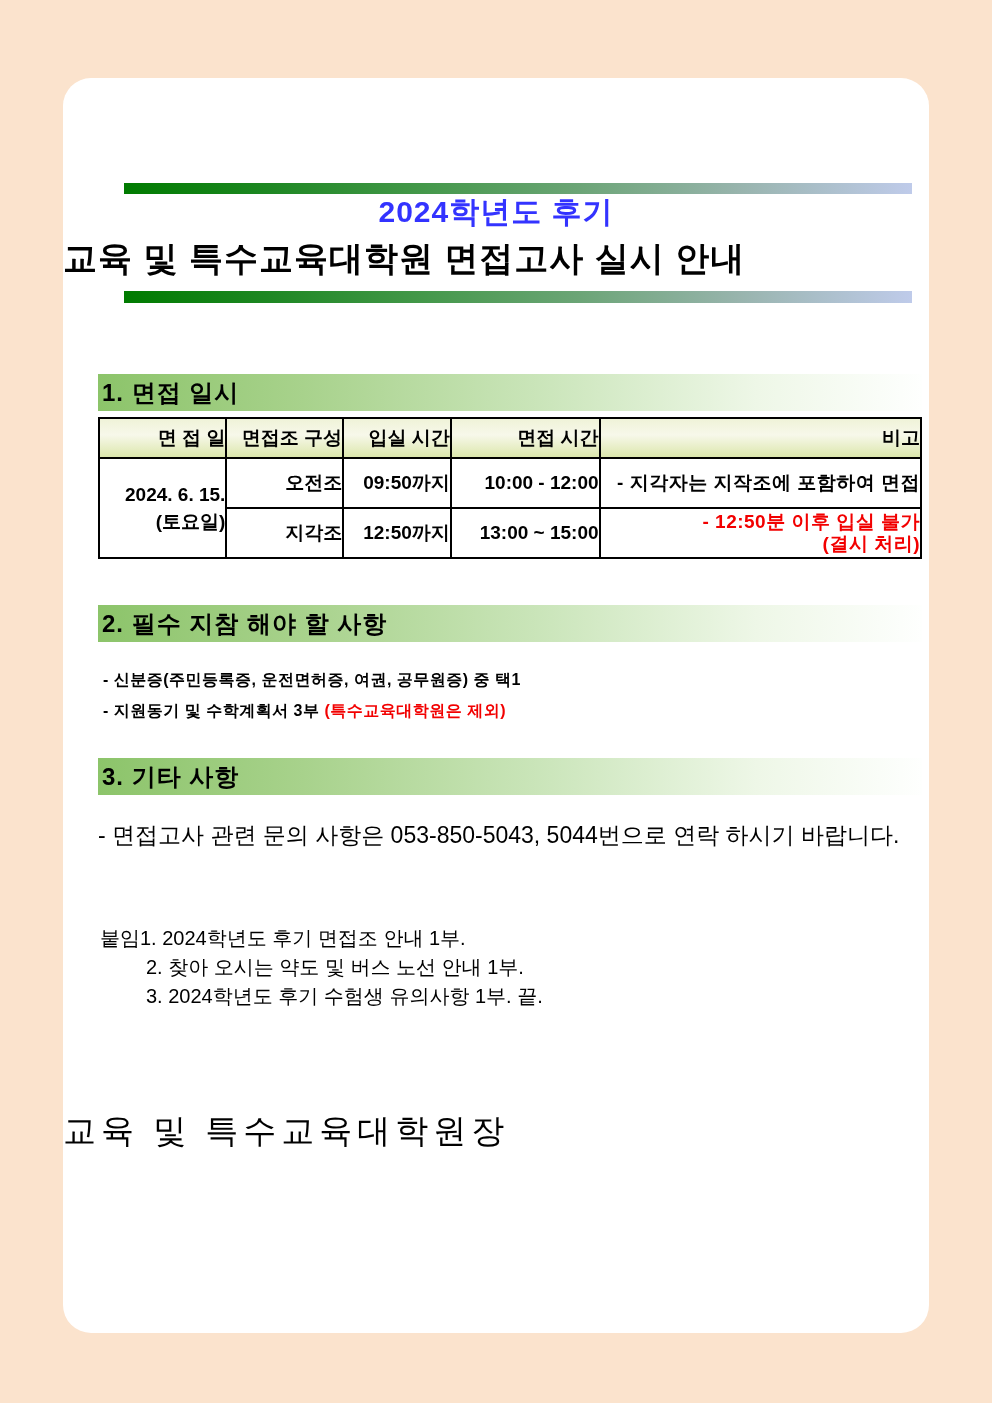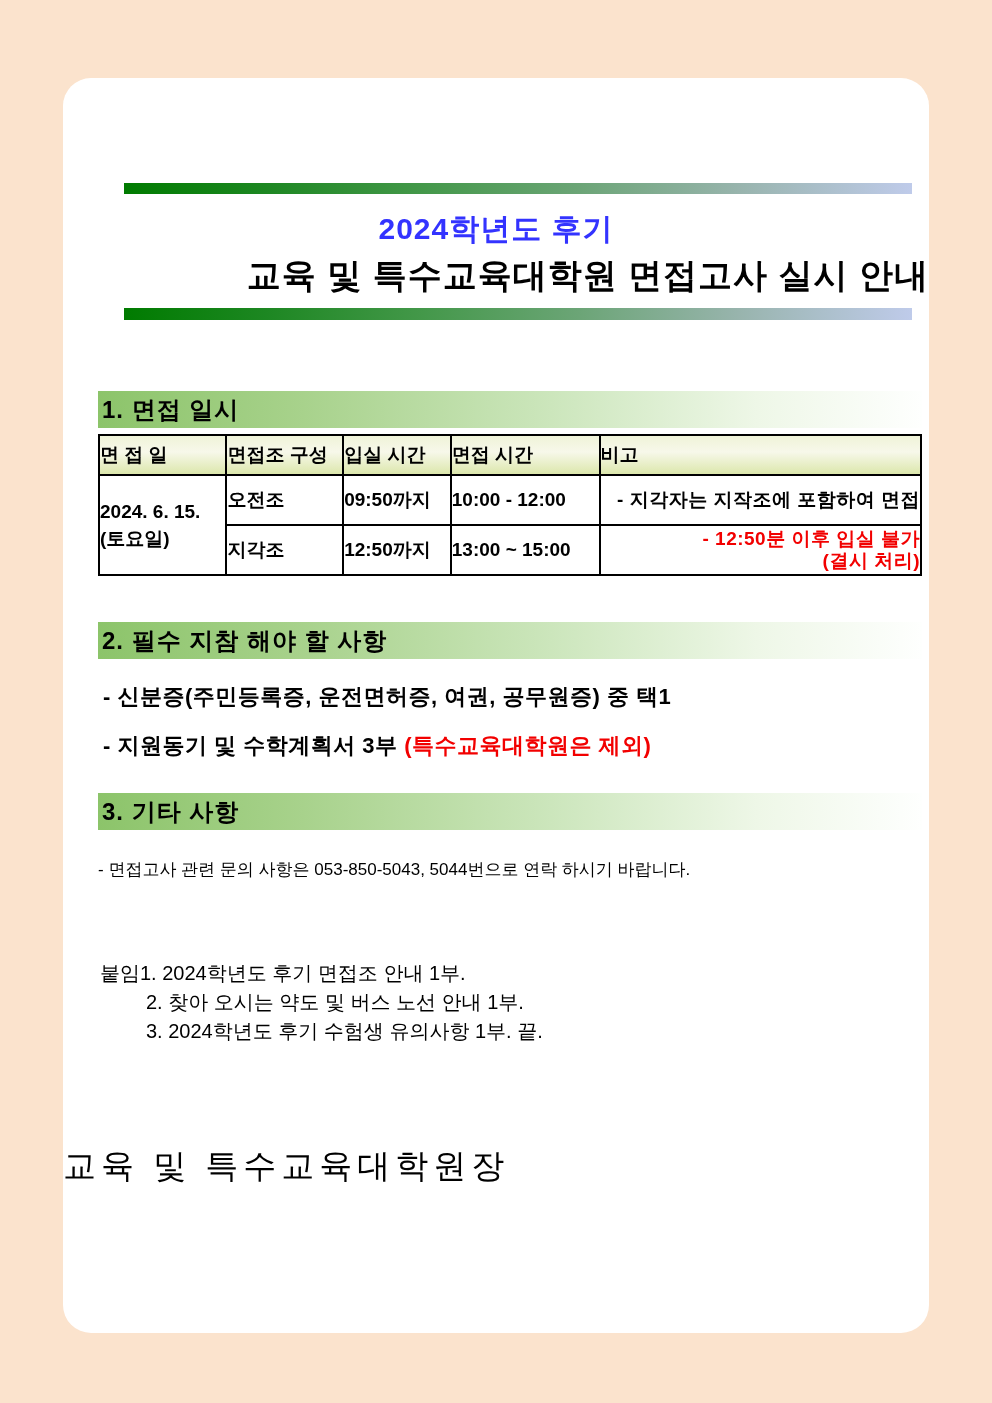--- a/index.html
+++ b/index.html
@@ -27,31 +27,30 @@
   .bar {
     height: 11px;
     margin: 0 17px 0 61px;
     background: linear-gradient(90deg, #007b00 0%, #1d8722 18%, #44984a 38%,
                 #6ca577 58%, #98b4ad 78%, #bfcbea 100%);
   }
   .bar-top { margin-top: 105px; }
   .bar-bottom { margin-top: 13px; height: 12px; }
 
   .title-term {
-    margin-top: 17px;
     text-align: center;
     color: #3333ff;
     font-size: 30px;
     font-weight: bold;
     line-height: 36px;
     letter-spacing: 1px;
   }
   .title-main {
     margin-top: 8px;
-    text-align: right;
+    text-align: left;
     color: #000000;
     font-size: 34px;
     font-weight: bold;
     line-height: 40px;
     letter-spacing: 1px;
   }
 
   .sec-heading {
     margin: 0 7px 0 35px;
     height: 37px;
@@ -70,21 +69,21 @@
   table.schedule {
     width: 824px;
     margin: 6px 7px 0 35px;
     border-collapse: collapse;
     table-layout: fixed;
   }
   .schedule th, .schedule td {
     border: 2px solid #000;
     font-size: 19px;
     font-weight: bold;
-    text-align: left;
+    text-align: right;
     vertical-align: middle;
     padding: 0;
   }
   .schedule th {
     height: 38px;
     background: linear-gradient(180deg, #eff3d8 0%, #f7f8ea 42%, #dce7ac 100%);
   }
   .schedule td { height: 48px; }
   .schedule td.remark {
     text-align: right;
@@ -93,31 +92,30 @@
   }
   .date-cell div { line-height: 27px; }
   .red { color: #f20000; text-align: center; }
   .remark-line2 { padding-left: 14px; line-height: 22px; }
   .remark-line1 { line-height: 22px; }
 
   .req-list {
     margin: 22px 7px 0 40px;
   }
   .req-item {
-    font-size: 22px;
+    font-size: 16px;
     font-weight: bold;
     line-height: 31px;
     letter-spacing: 0.5px;
     white-space: nowrap;
-    margin-top: 18px;
   }
 
   .contact-line {
     margin: 27px 7px 0 35px;
-    font-size: 17px;
+    font-size: 23px;
     line-height: 26px;
   }
 
   .attachments {
     margin: 76px 7px 0 37px;
     font-size: 20px;
     line-height: 29px;
   }
   .att-indent { padding-left: 46px; }
 

